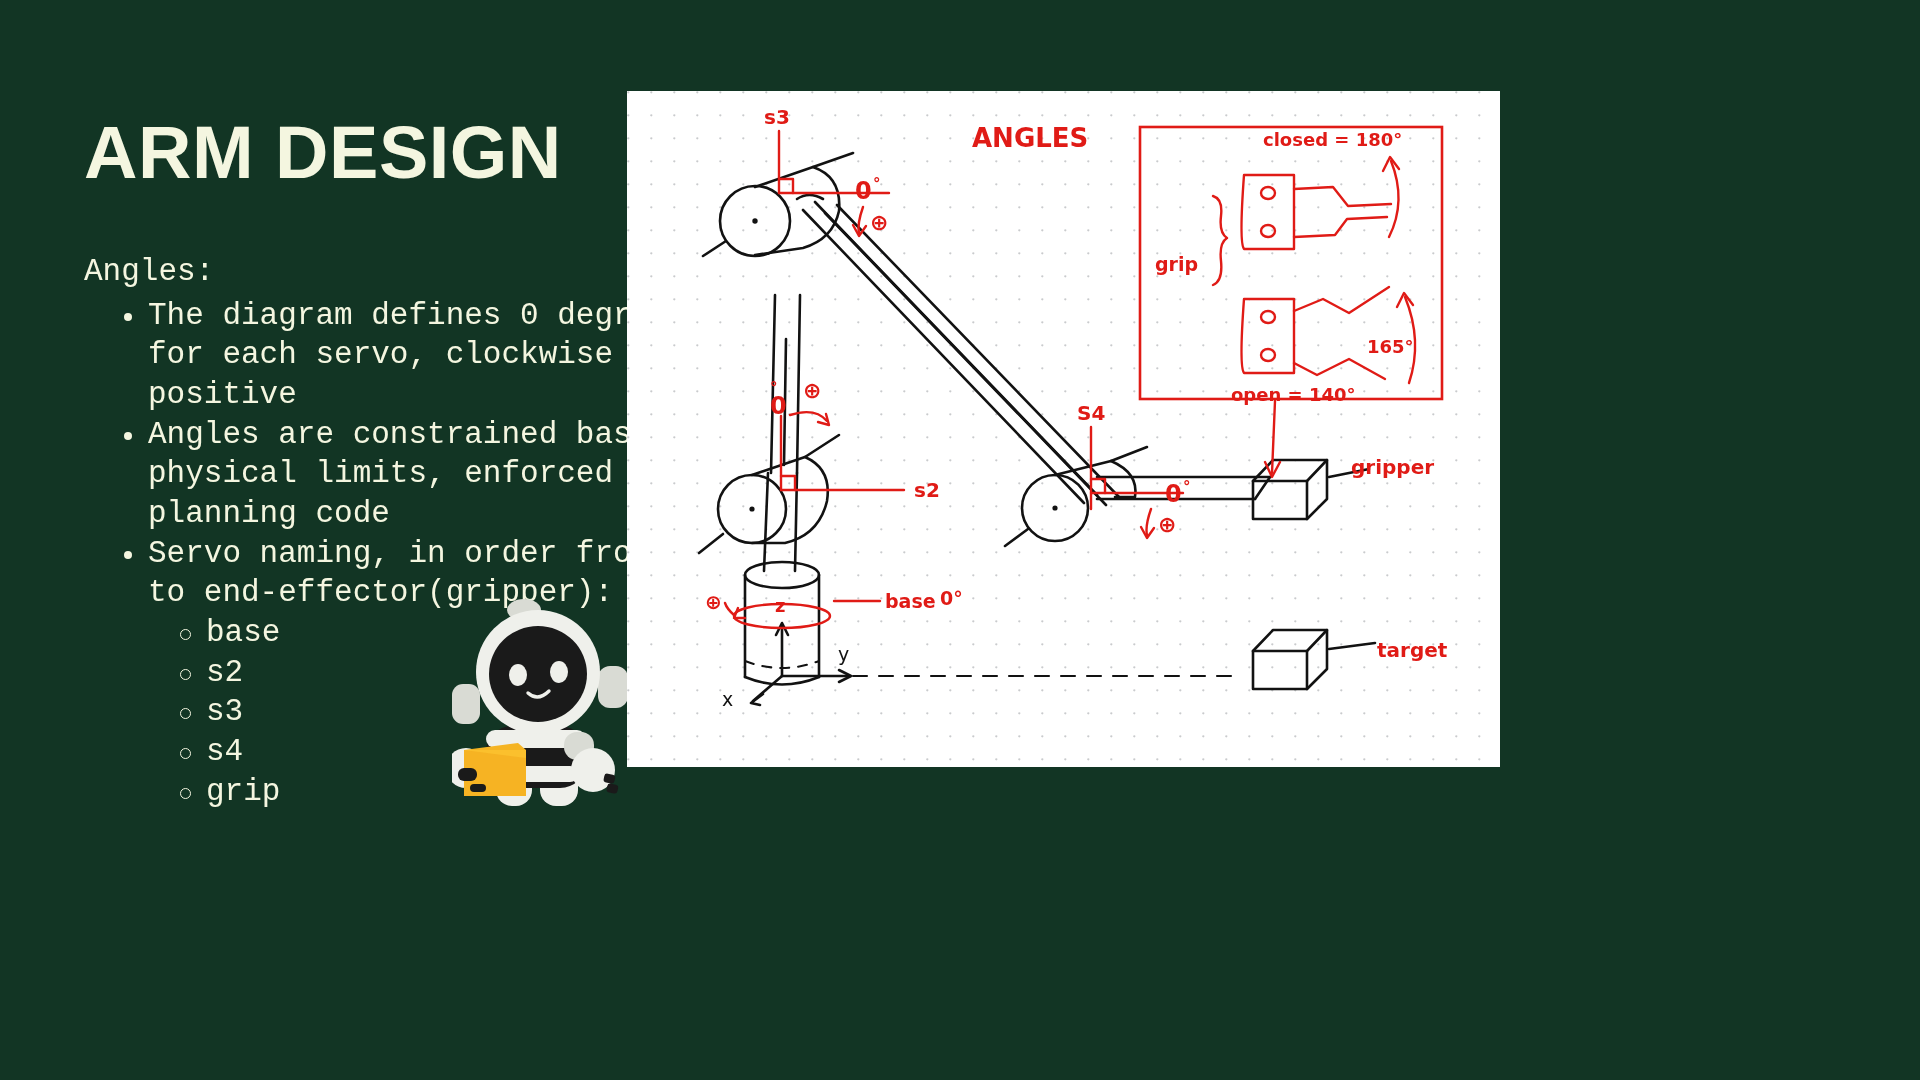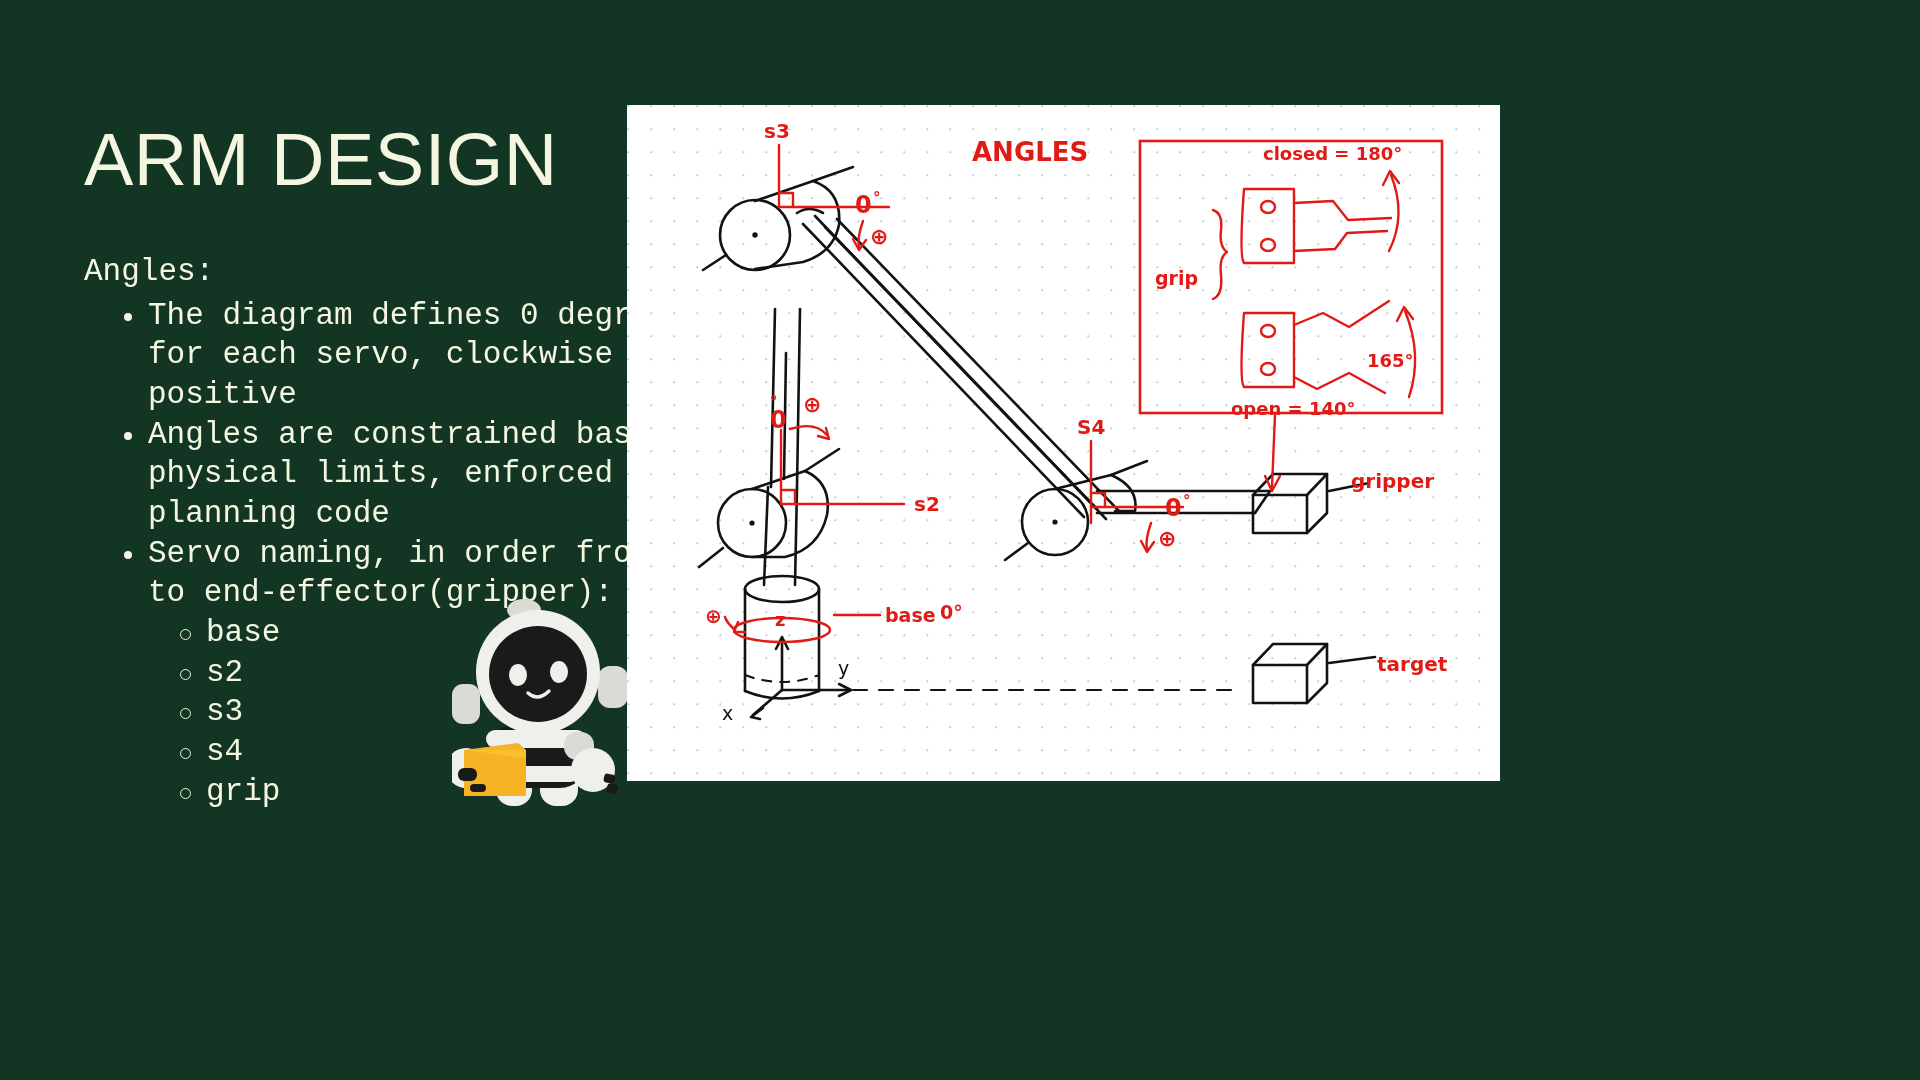--- a/index.html
+++ b/index.html
@@ -13,25 +13,24 @@
   
   #left-pane {
     position:absolute;
     left:0; top:0;
     width:760px; height:1080px;
   }
   #page-title {
     position:absolute;
     left:84px; top:116px;
     font-size:74px;
-    font-weight:normal;
+    font-weight:bold;
     letter-spacing:0.5px;
     color:#F4F6E0;
     line-height:1;
-    margin-top:7px;
   }
   #body-copy {
     position:absolute;
     left:84px; top:252px;
     width:660px;
     color:#F4F6E0;
     font-size:31px;
     line-height:1.28;
     font-family:Liberation Mono, monospace;
   }
@@ -74,21 +73,20 @@
     left:452px; top:598px;
     width:180px; height:210px;
   }
 
   
   #diagram-panel {
     position:absolute;
     left:627px; top:91px;
     width:873px; height:676px;
     background:#FFFFFF;
-    margin-top:14px;
   }
   #diagram-svg { display:block; width:873px; height:676px; }
 </style>
 </head>
 <body>
 
 <div id="left-pane">
 
   <h1 id="page-title">ARM DESIGN</h1>
 

